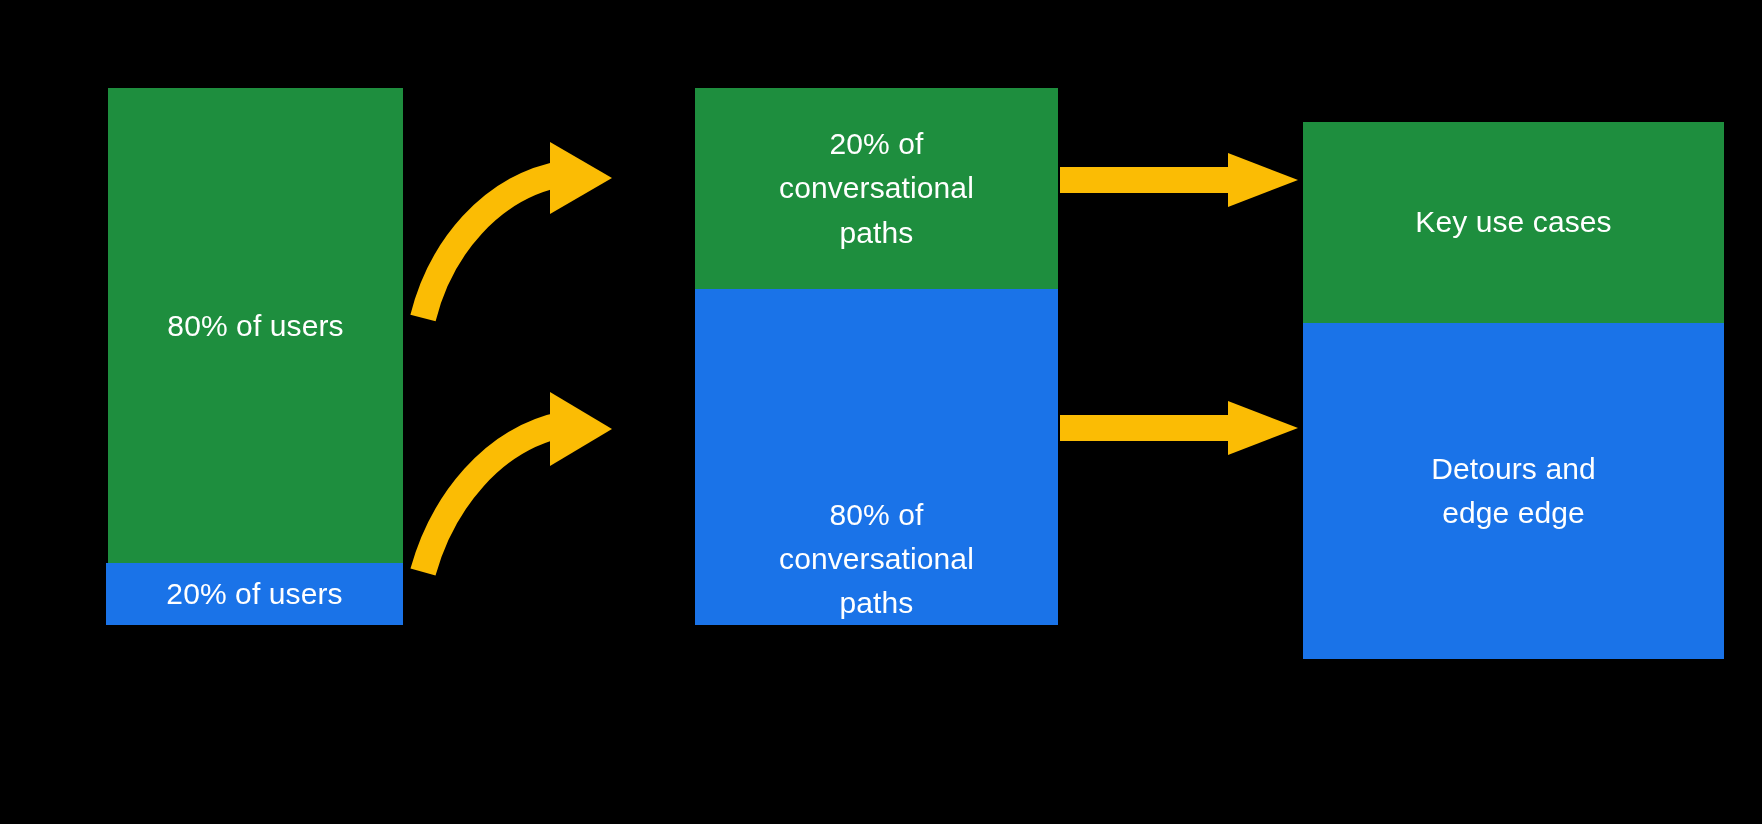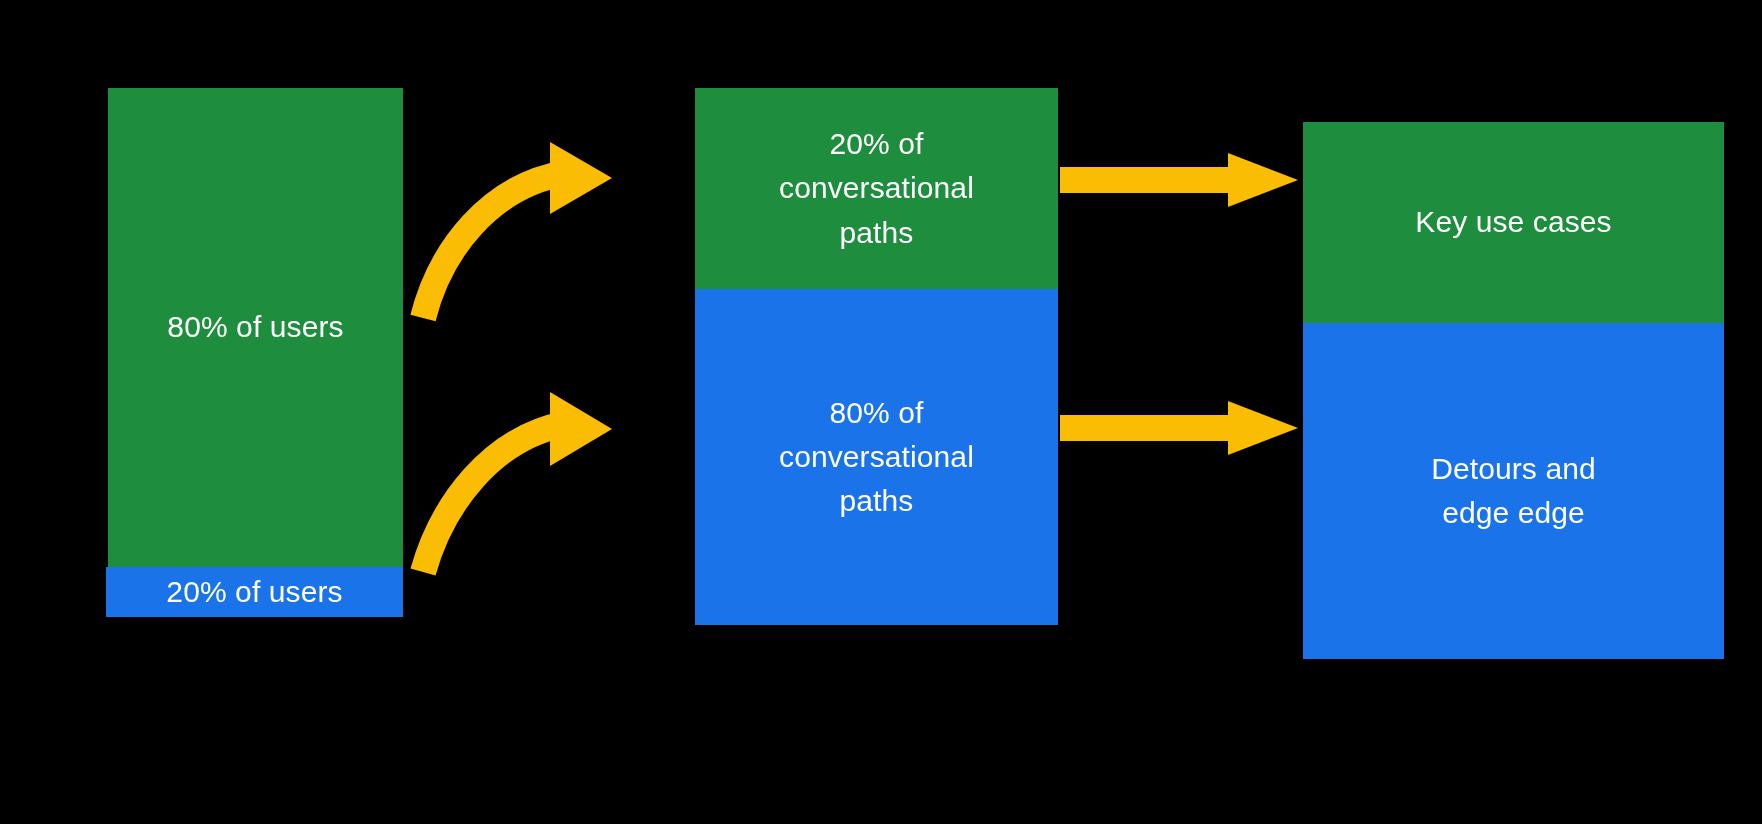--- a/index.html
+++ b/index.html
@@ -52,30 +52,30 @@
   }
 
   
   #col-users {
     left: 78px;
     top: 88px;
     width: 325px;
     height: 537px;
   }
   #col-users .seg-top    { height: 479px; margin-left: 30px; }
-  #col-users .seg-bottom { height: 50px; margin-left: 28px;  }
+  #col-users .seg-bottom { height: 62px; margin-left: 28px;  }
 
   #col-paths {
     left: 695px;
     top: 88px;
     width: 363px;
     height: 537px;
   }
   #col-paths .seg-top    { height: 201px; }
-  #col-paths .seg-bottom { height: 336px; }
+  #col-paths .seg-bottom { height: 336px; align-items: flex-end; }
 
   #col-cases {
     left: 1303px;
     top: 88px;
     width: 421px;
     height: 537px;
     margin-top: 34px;
   }
   #col-cases .seg-top    { height: 201px; }
   #col-cases .seg-bottom { height: 336px; }

